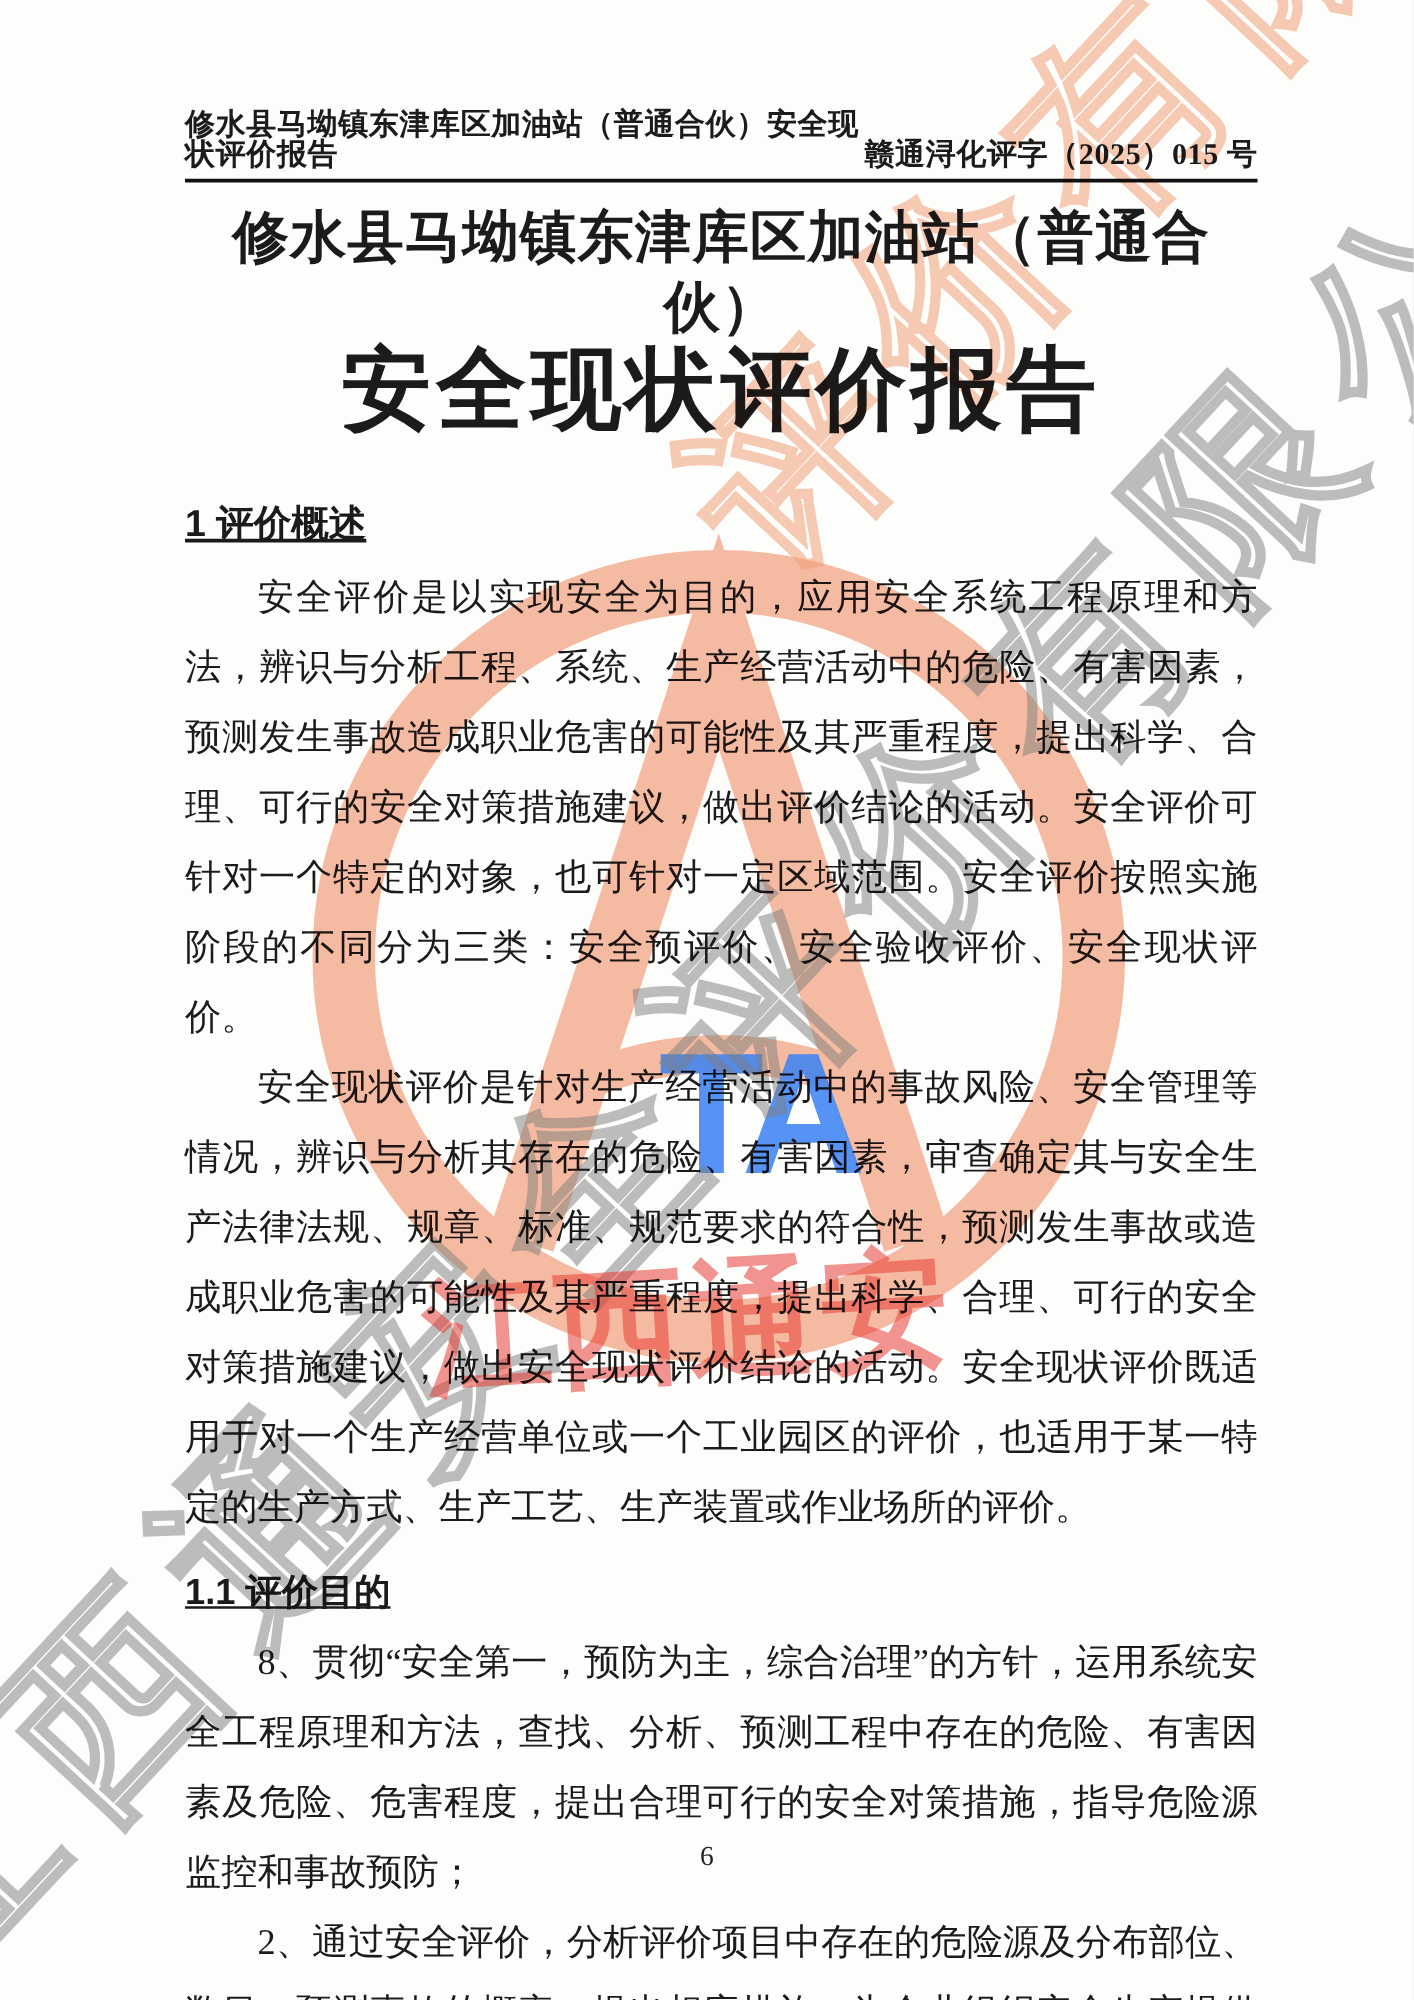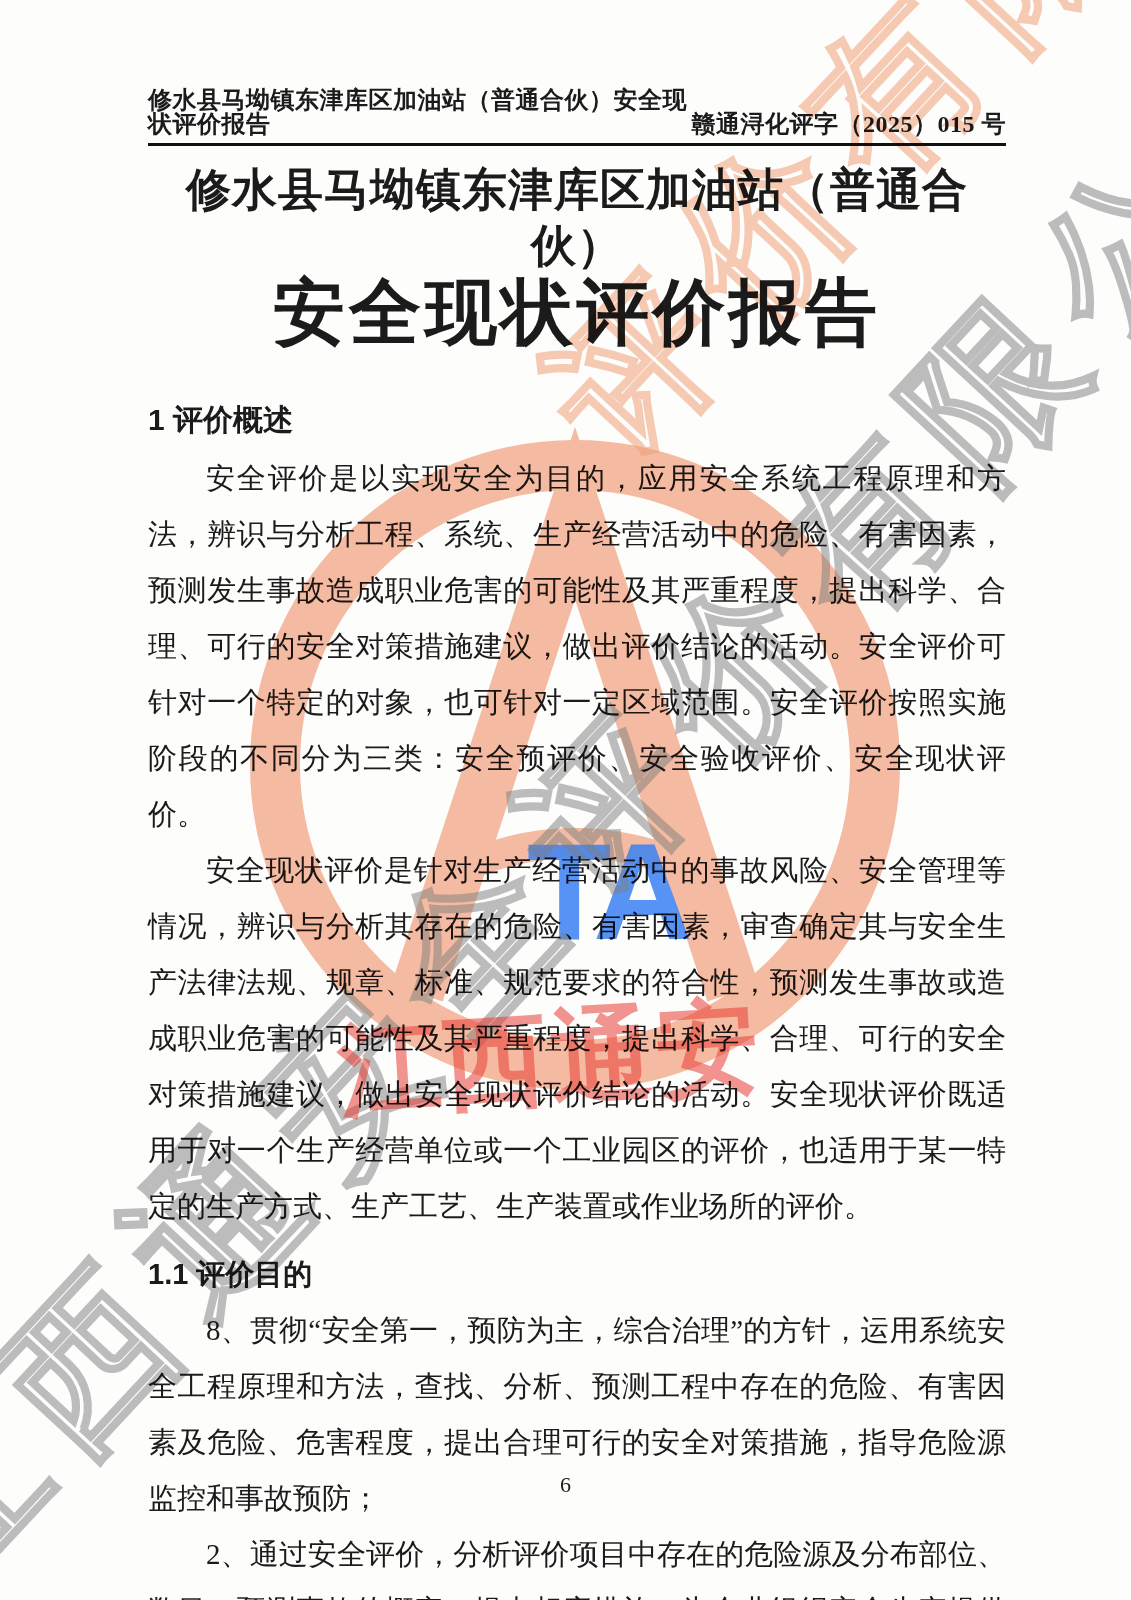--- a/index.html
+++ b/index.html
@@ -41,20 +41,21 @@
   .title2{
     margin-top:6px;text-align:center;
     font-family:"Liberation Sans","DejaVu Sans",sans-serif;
     font-weight:800;font-size:72px;line-height:64px;letter-spacing:4px;
   }
   
   .h-sec{
     font-family:"Liberation Sans","DejaVu Sans",sans-serif;
     font-weight:800;font-size:30px;line-height:40px;
     margin:0;
+    text-decoration:underline;
   }
   .h1{margin-top:56px;}
   .h2{margin-top:20px;margin-bottom:8px;font-size:29px;}
   .para{
     margin:0;
     font-size:29px;line-height:56px;
     text-align:justify;
     text-indent:2em;
   }
   .para.first{margin-top:10px;}

